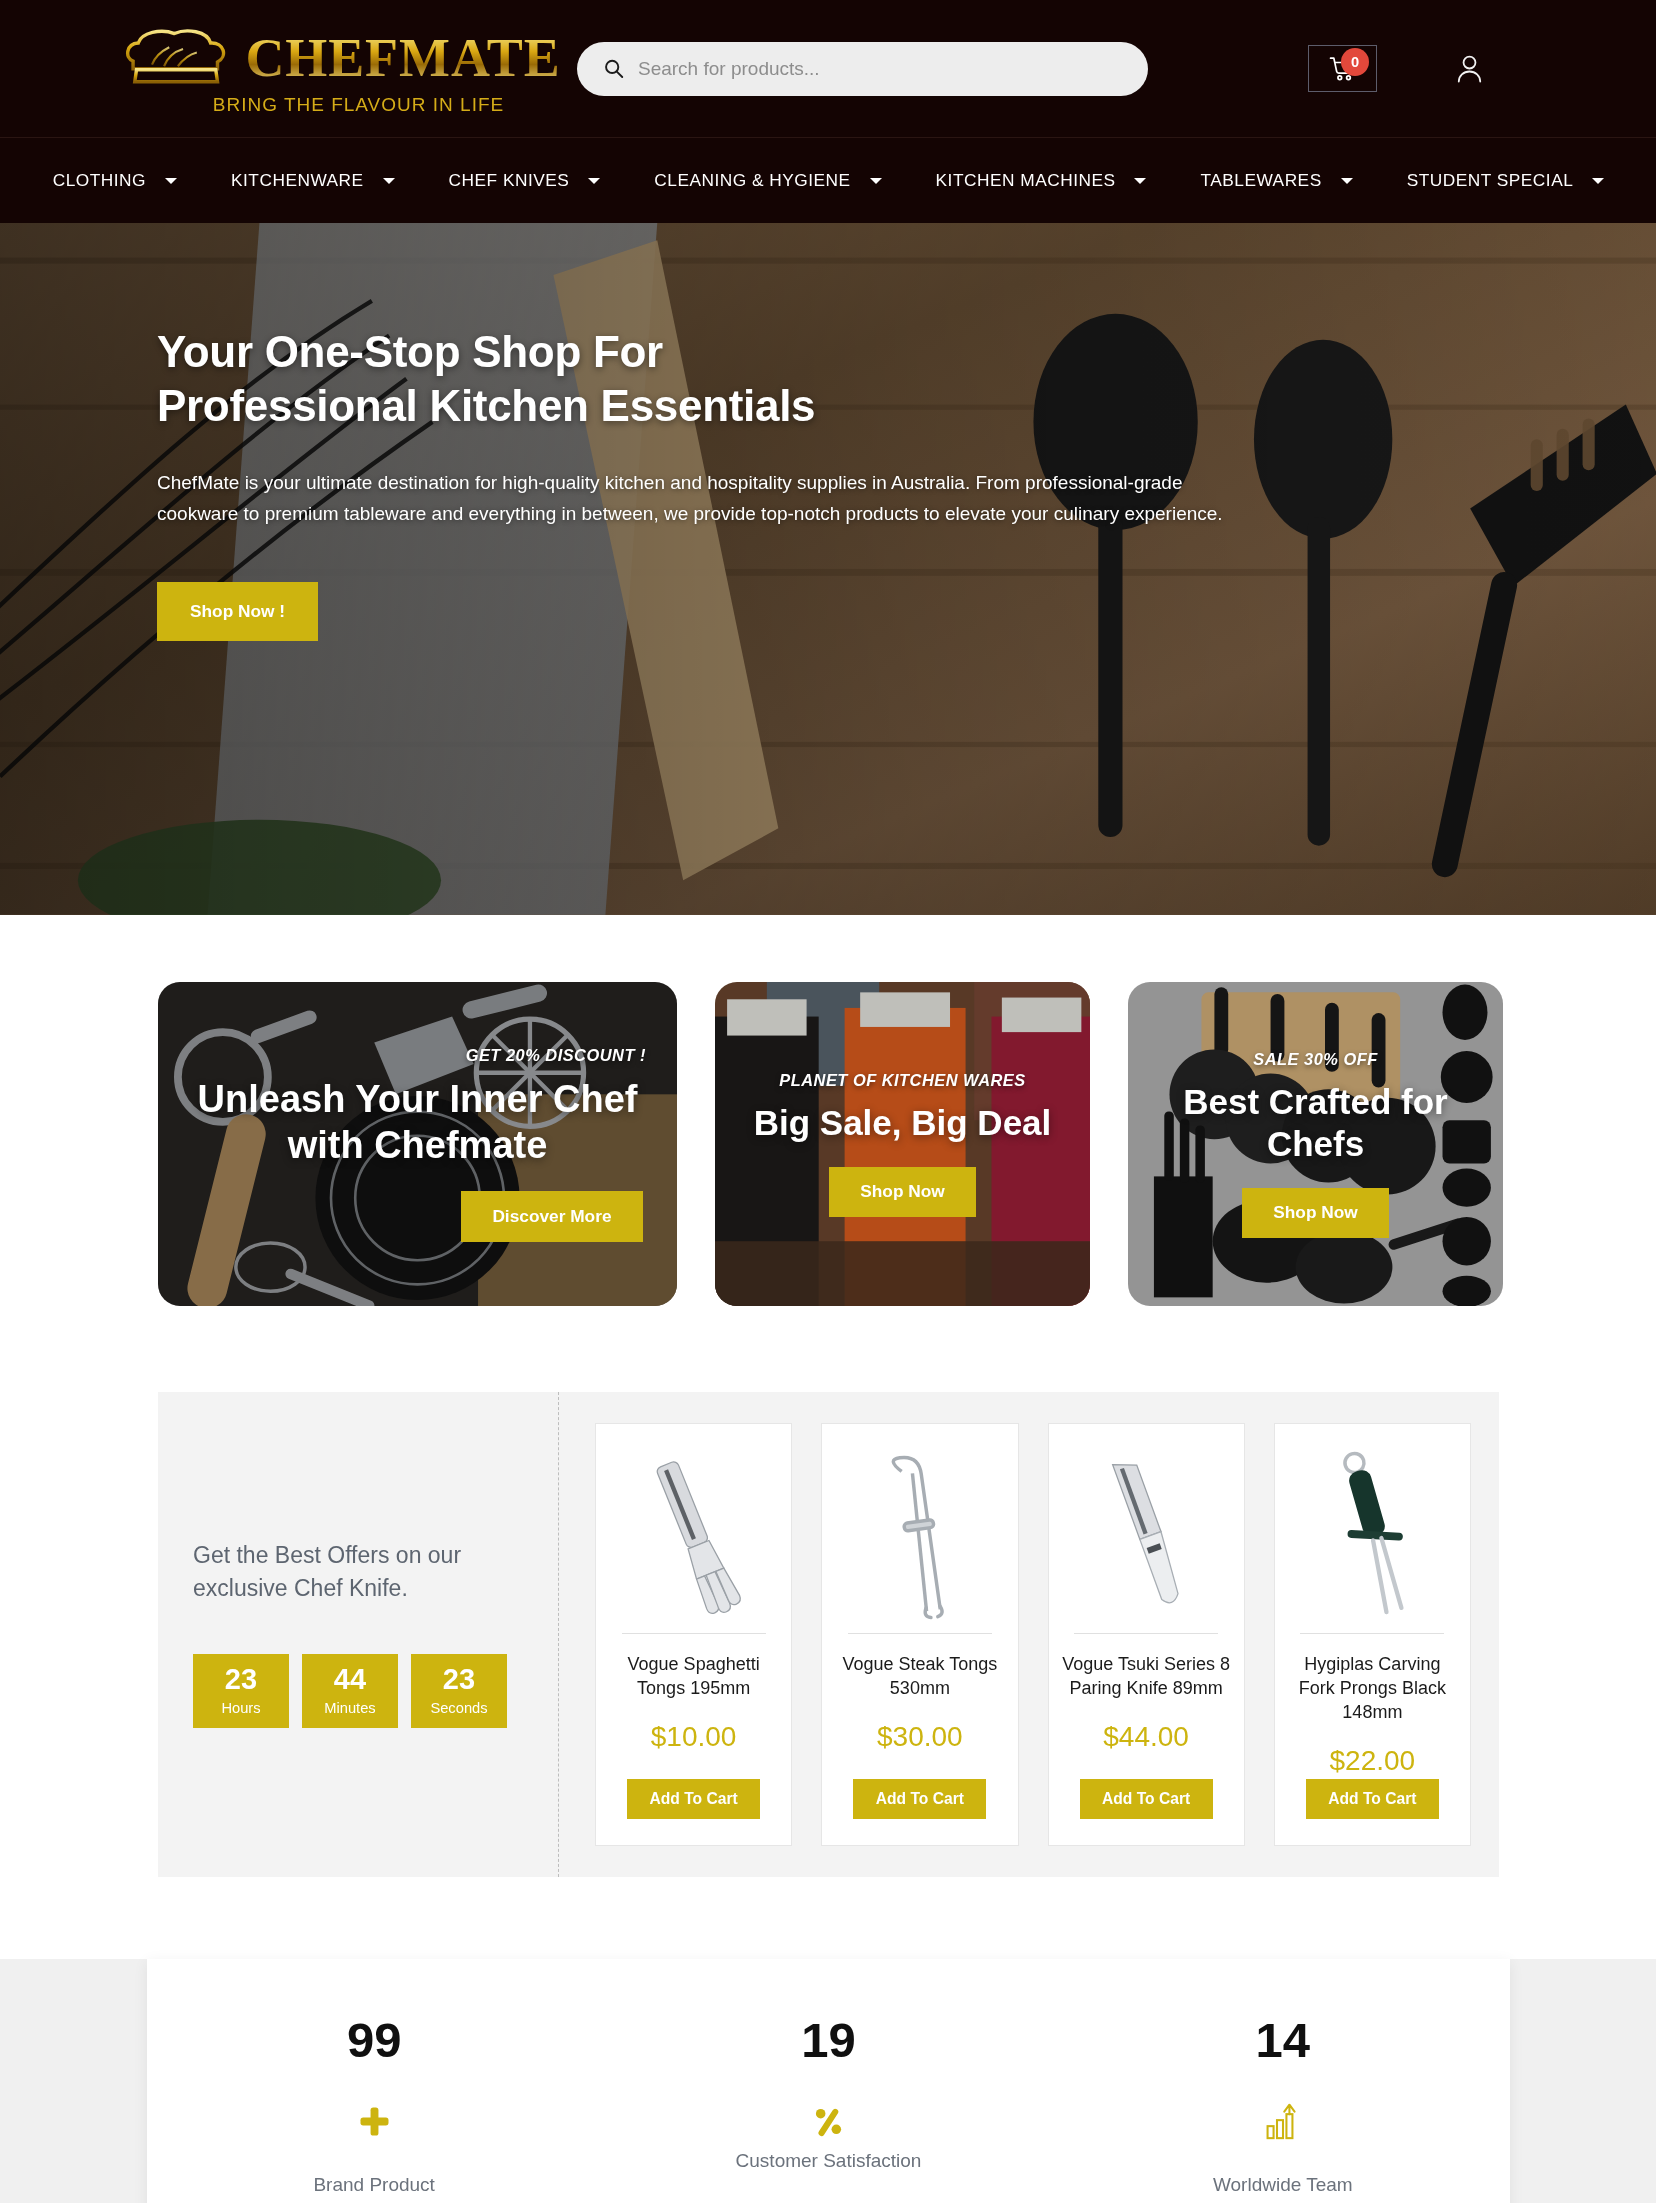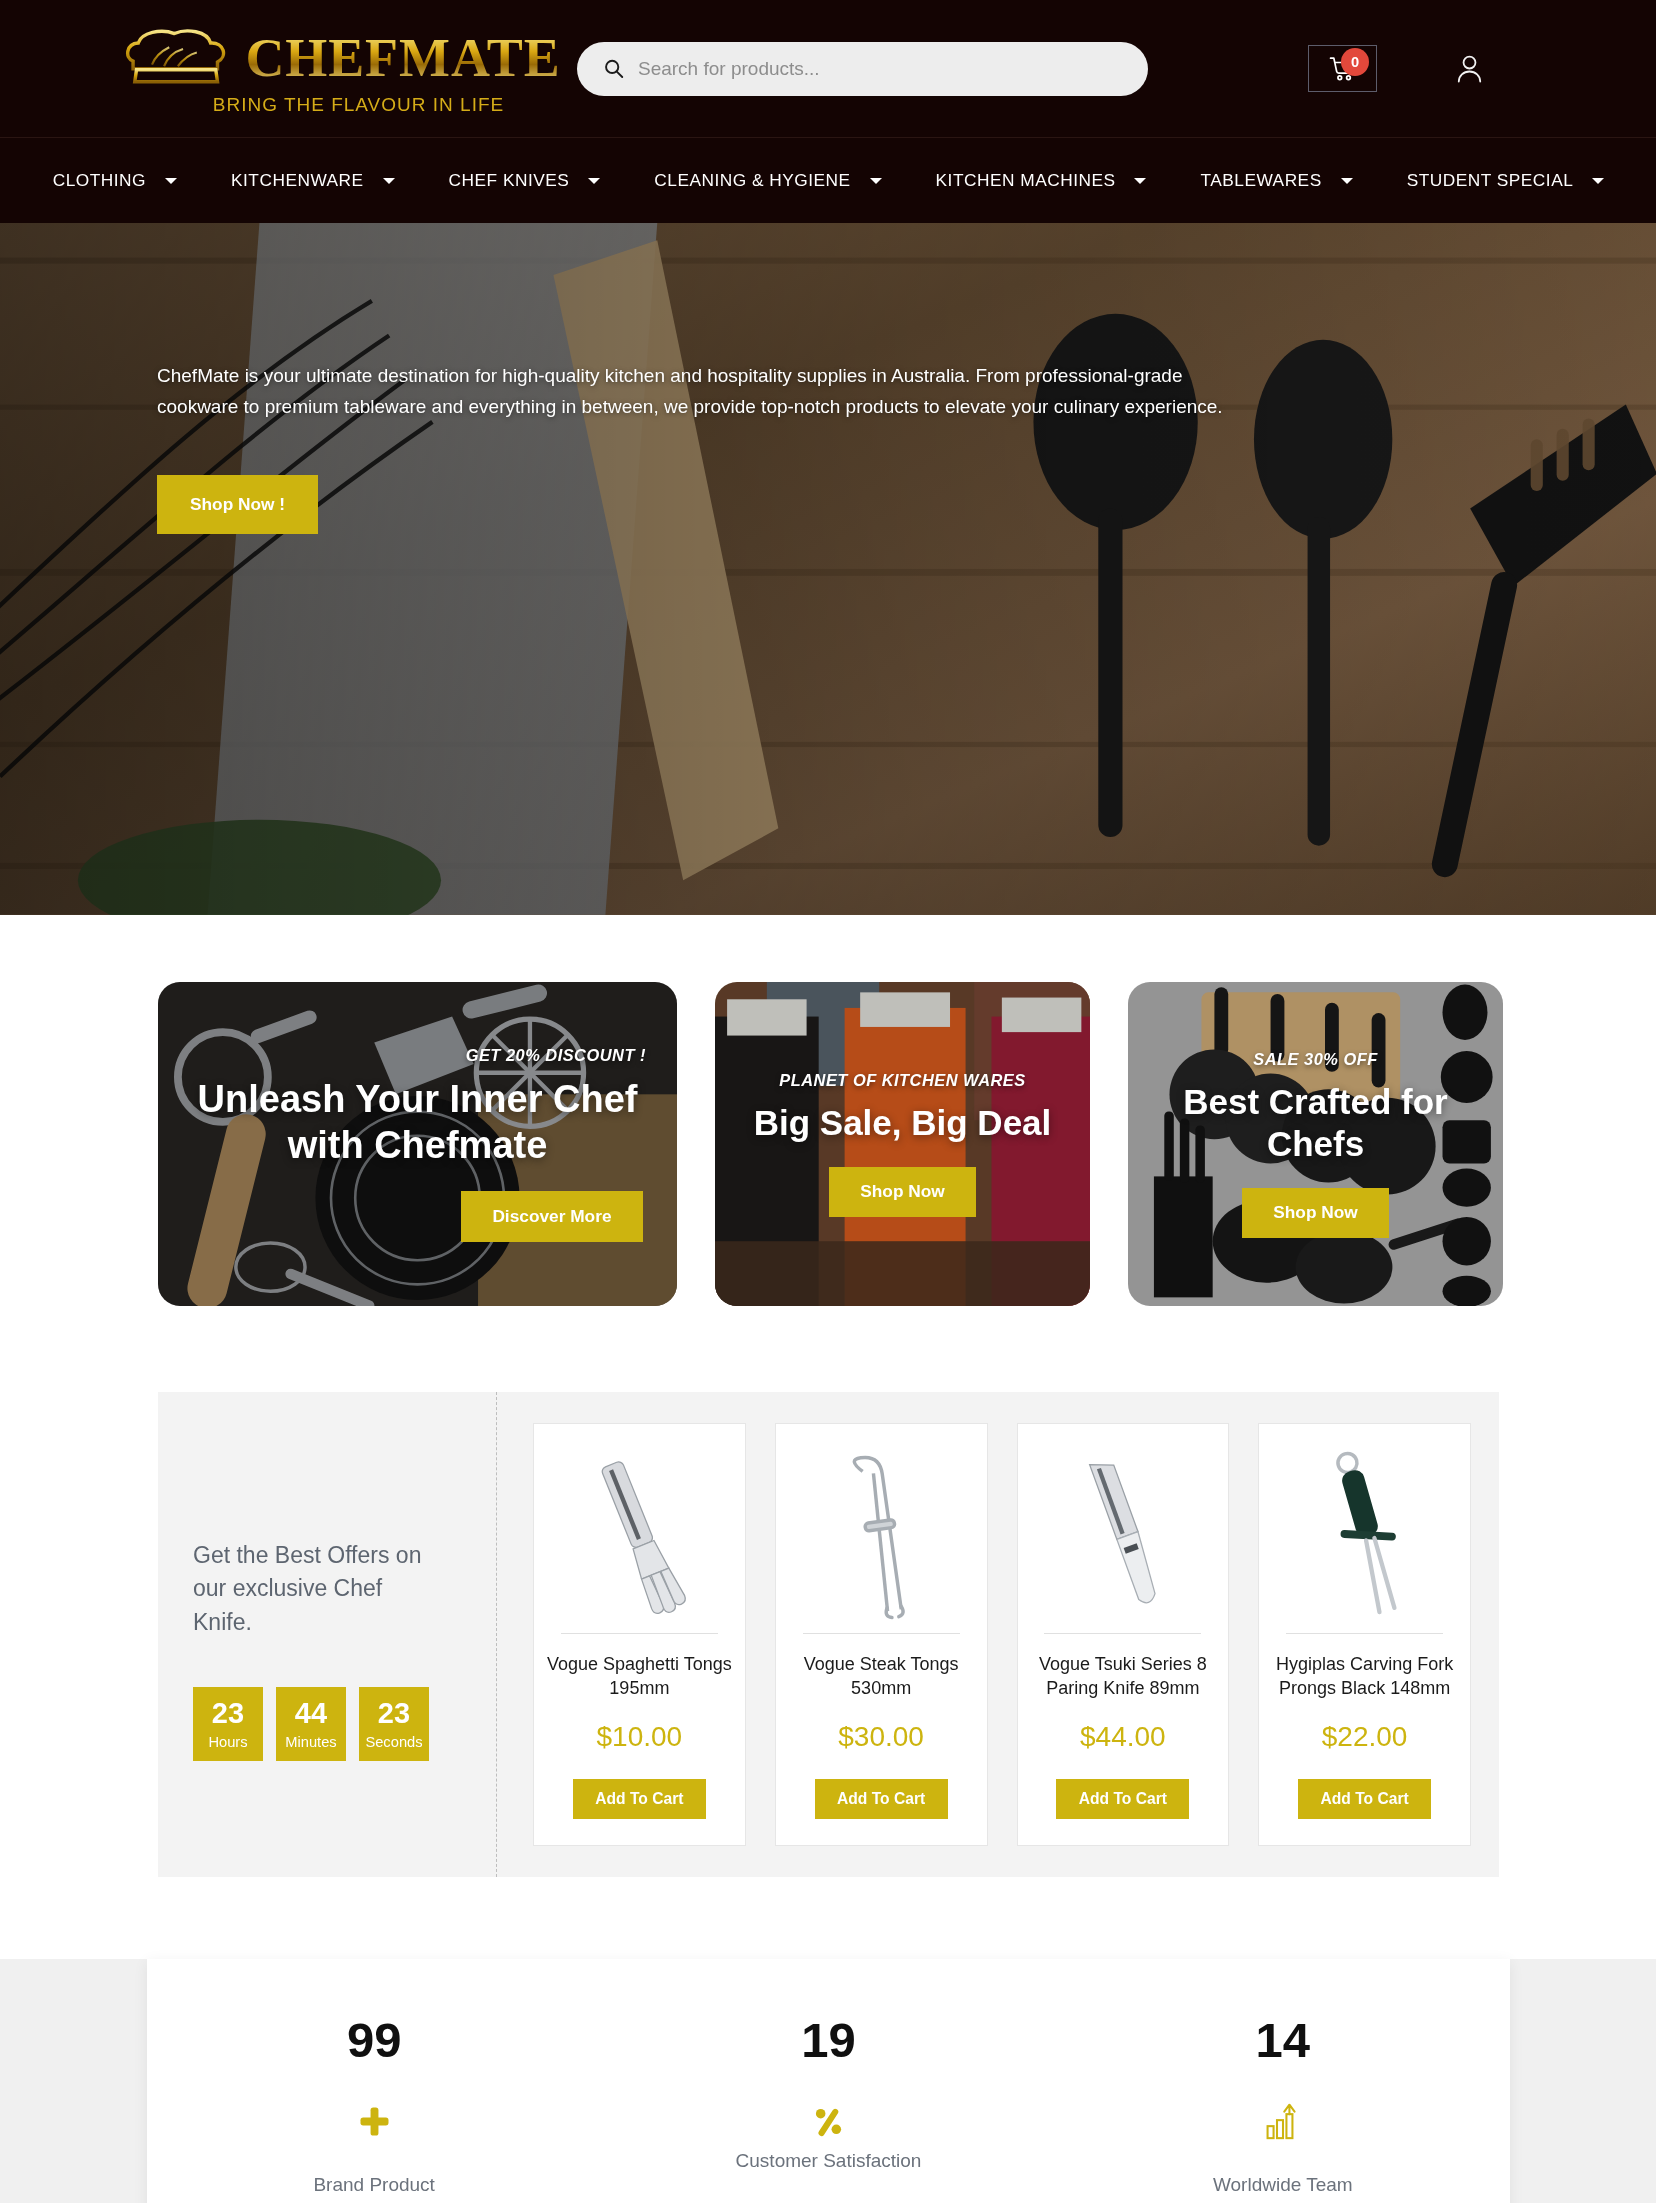--- a/index.html
+++ b/index.html
@@ -260,21 +260,21 @@
     border-right: 1.7px dashed #bdbdbd;
   }
   .deal-heading {
     color: #5d6570;
     font-size: 23px;
     line-height: 1.45;
     font-weight: normal;
   }
   .countdown { display: flex; gap: 13px; margin-top: 48px; }
   .cd-box {
-    width: 70px;
+    width: 96px;
     height: 74px;
     background: #cdb40f;
     color: #fff;
     display: flex;
     flex-direction: column;
     align-items: center;
     justify-content: center;
   }
   .cd-value { font-size: 29px; font-weight: bold; line-height: 1; }
   .cd-label { font-size: 14.7px; margin-top: 6px; }
@@ -492,20 +492,21 @@
     <g fill="#6d5337" opacity=".9">
       <rect x="1770" y="250" width="14" height="60" rx="7"></rect>
       <rect x="1800" y="238" width="14" height="60" rx="7"></rect>
       <rect x="1830" y="226" width="14" height="60" rx="7"></rect>
     </g>
     <ellipse cx="300" cy="760" rx="210" ry="70" fill="#3f5d32" opacity=".9"></ellipse>
     <rect width="1916" height="800" fill="url(#shade)"></rect>
   </svg>
 
   <div class="hero-content">
+    <h1>Your One-Stop Shop For Professional Kitchen Essentials</h1>
     <p>ChefMate is your ultimate destination for high-quality kitchen and hospitality supplies in Australia. From professional-grade cookware to premium tableware and everything in between, we provide top-notch products to elevate your culinary experience.</p>
     <button class="btn-gold hero-btn">Shop Now !</button>
   </div>
 </section>
 
 <section class="promo-section">
 
   <div class="promo-card promo-wide">
     <svg style="position:absolute;inset:0;width:100%;height:100%" viewBox="0 0 600 375" preserveAspectRatio="none">
       <rect width="600" height="375" fill="#2e2b28"></rect>

